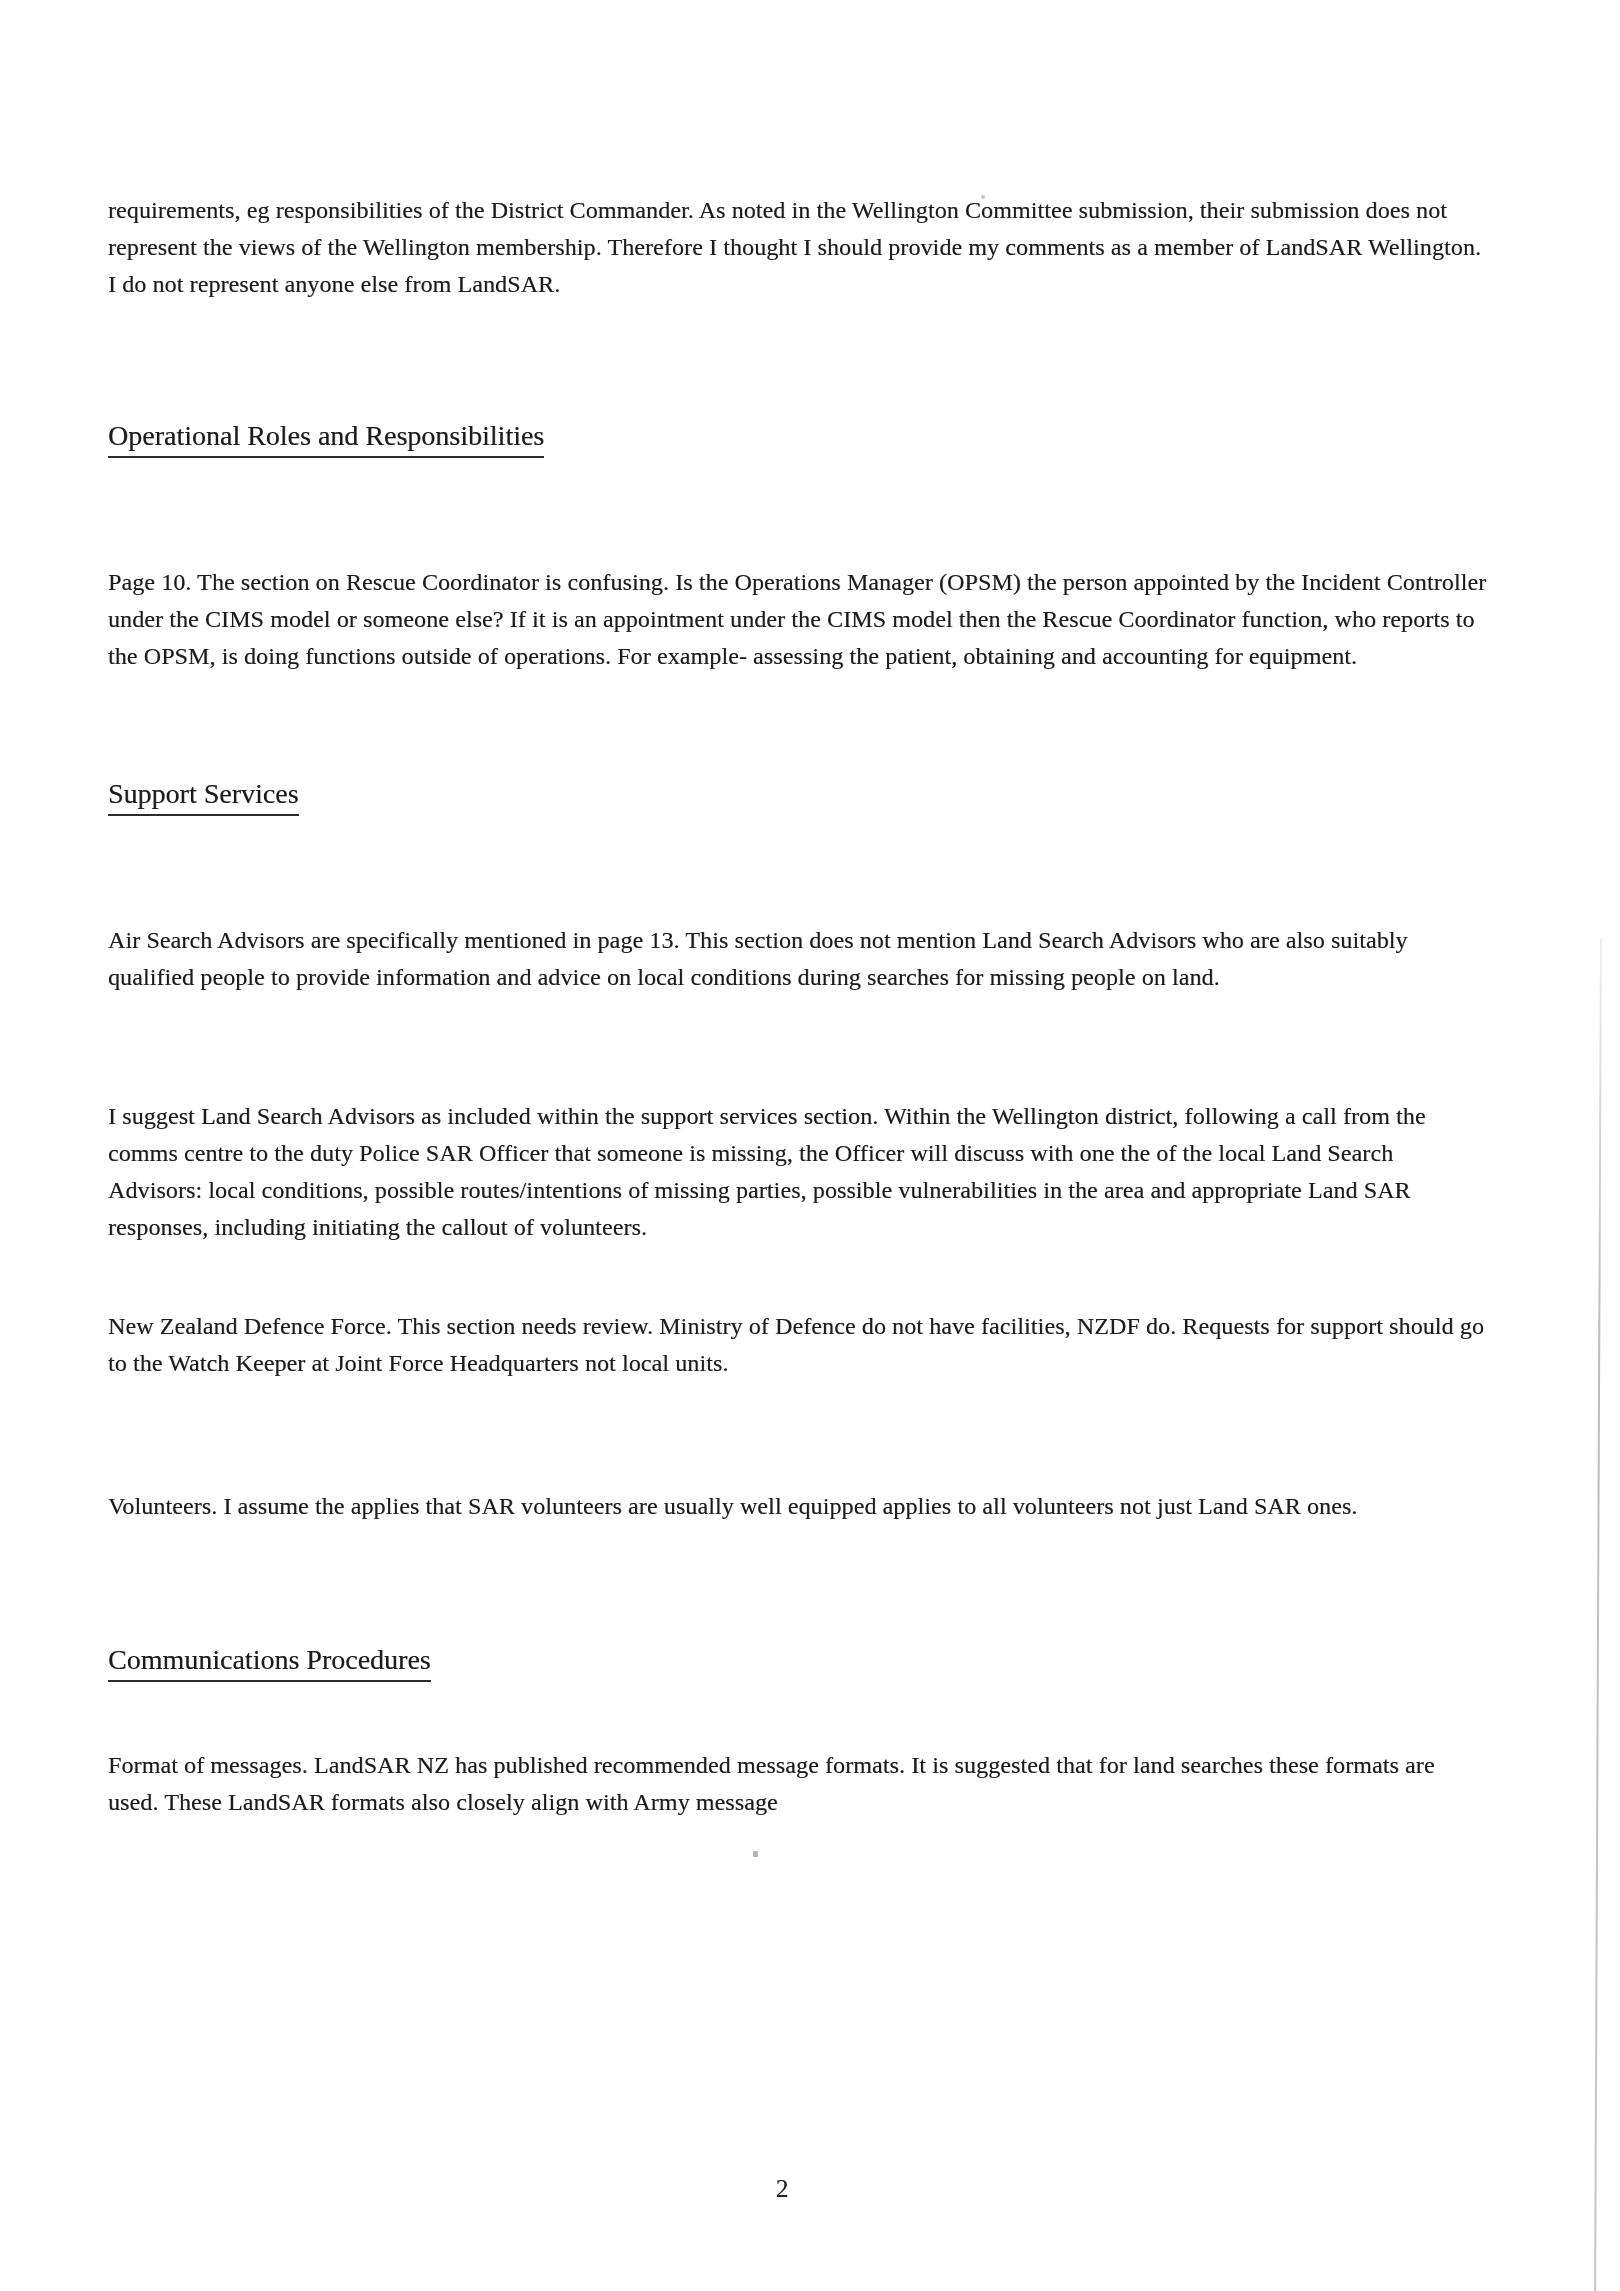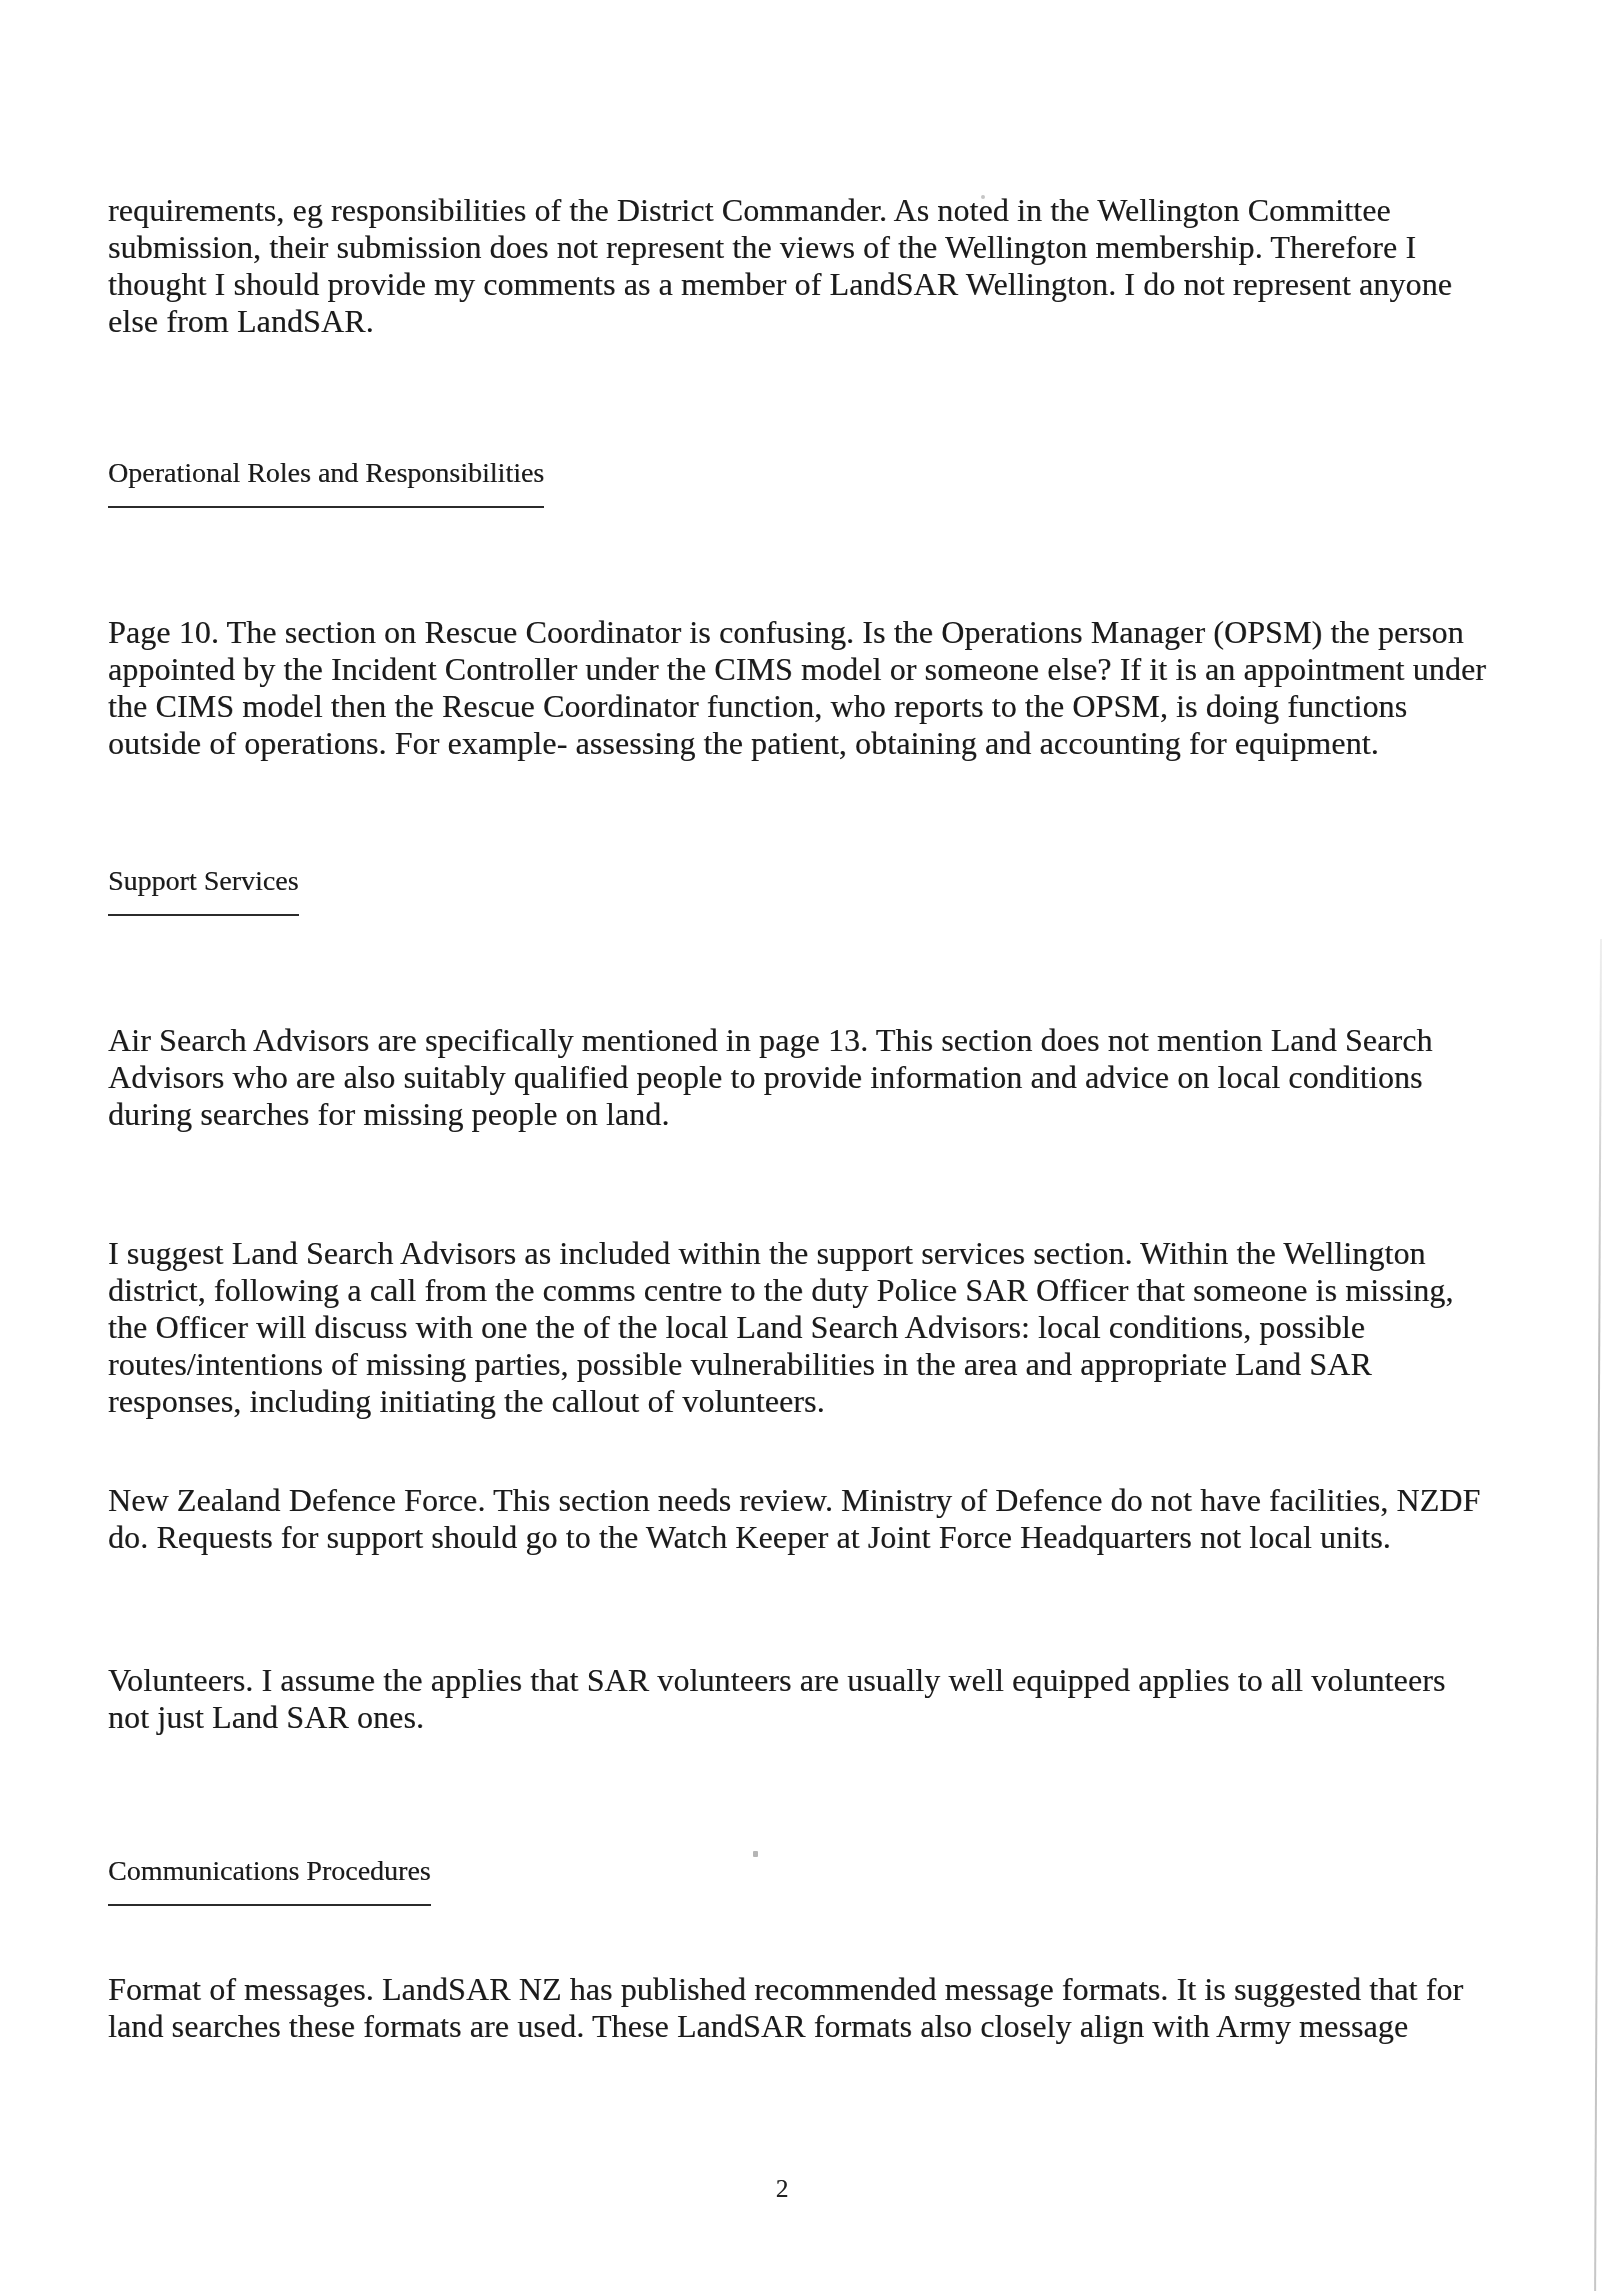--- a/index.html
+++ b/index.html
@@ -17,38 +17,38 @@
     color: #1b1b1b;
   }
   .text-column {
     position: absolute;
     top: 0;
     left: 108px;
     width: 1380px;
     padding-top: 192px;
   }
   .para {
-    font-size: 32px;
+    font-size: 24px;
     line-height: 37px;
     margin: 0;
     text-align: left;
     letter-spacing: 0.1px;
     text-shadow: 0.4px 0.4px 0.6px rgba(25,25,25,0.45);
   }
   .heading {
     font-size: 28px;
     line-height: 37px;
     margin: 0;
     font-weight: normal;
     text-shadow: 0.4px 0.4px 0.6px rgba(25,25,25,0.5);
   }
   .heading > span {
     display: inline-block;
     border-bottom: 2px solid #2b2b2b;
-    padding-bottom: 15px;
+    padding-bottom: 2px;
   }
   .mt-h1   { margin-top: 114px; }
   .mt-p2   { margin-top: 106px; }
   .mt-h2   { margin-top: 100px; }
   .mt-p3   { margin-top: 106px; }
   .mt-p4   { margin-top: 102px; }
   .mt-p5   { margin-top: 62px; }
   .mt-p6   { margin-top: 106px; }
   .mt-h3   { margin-top: 116px; }
   .mt-p7   { margin-top: 65px; }

